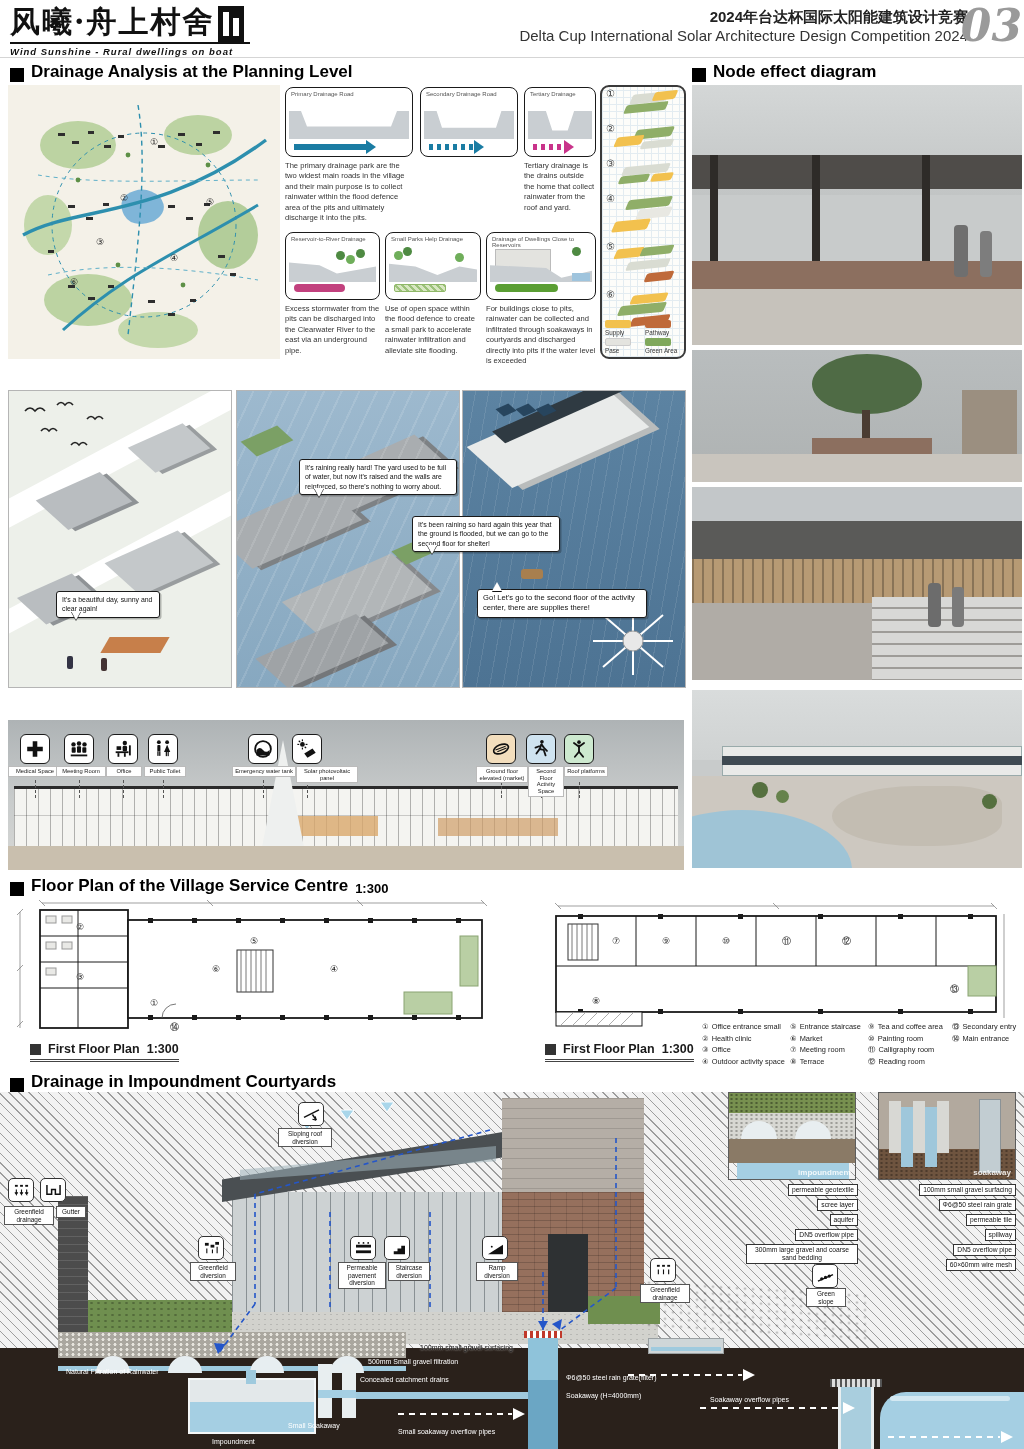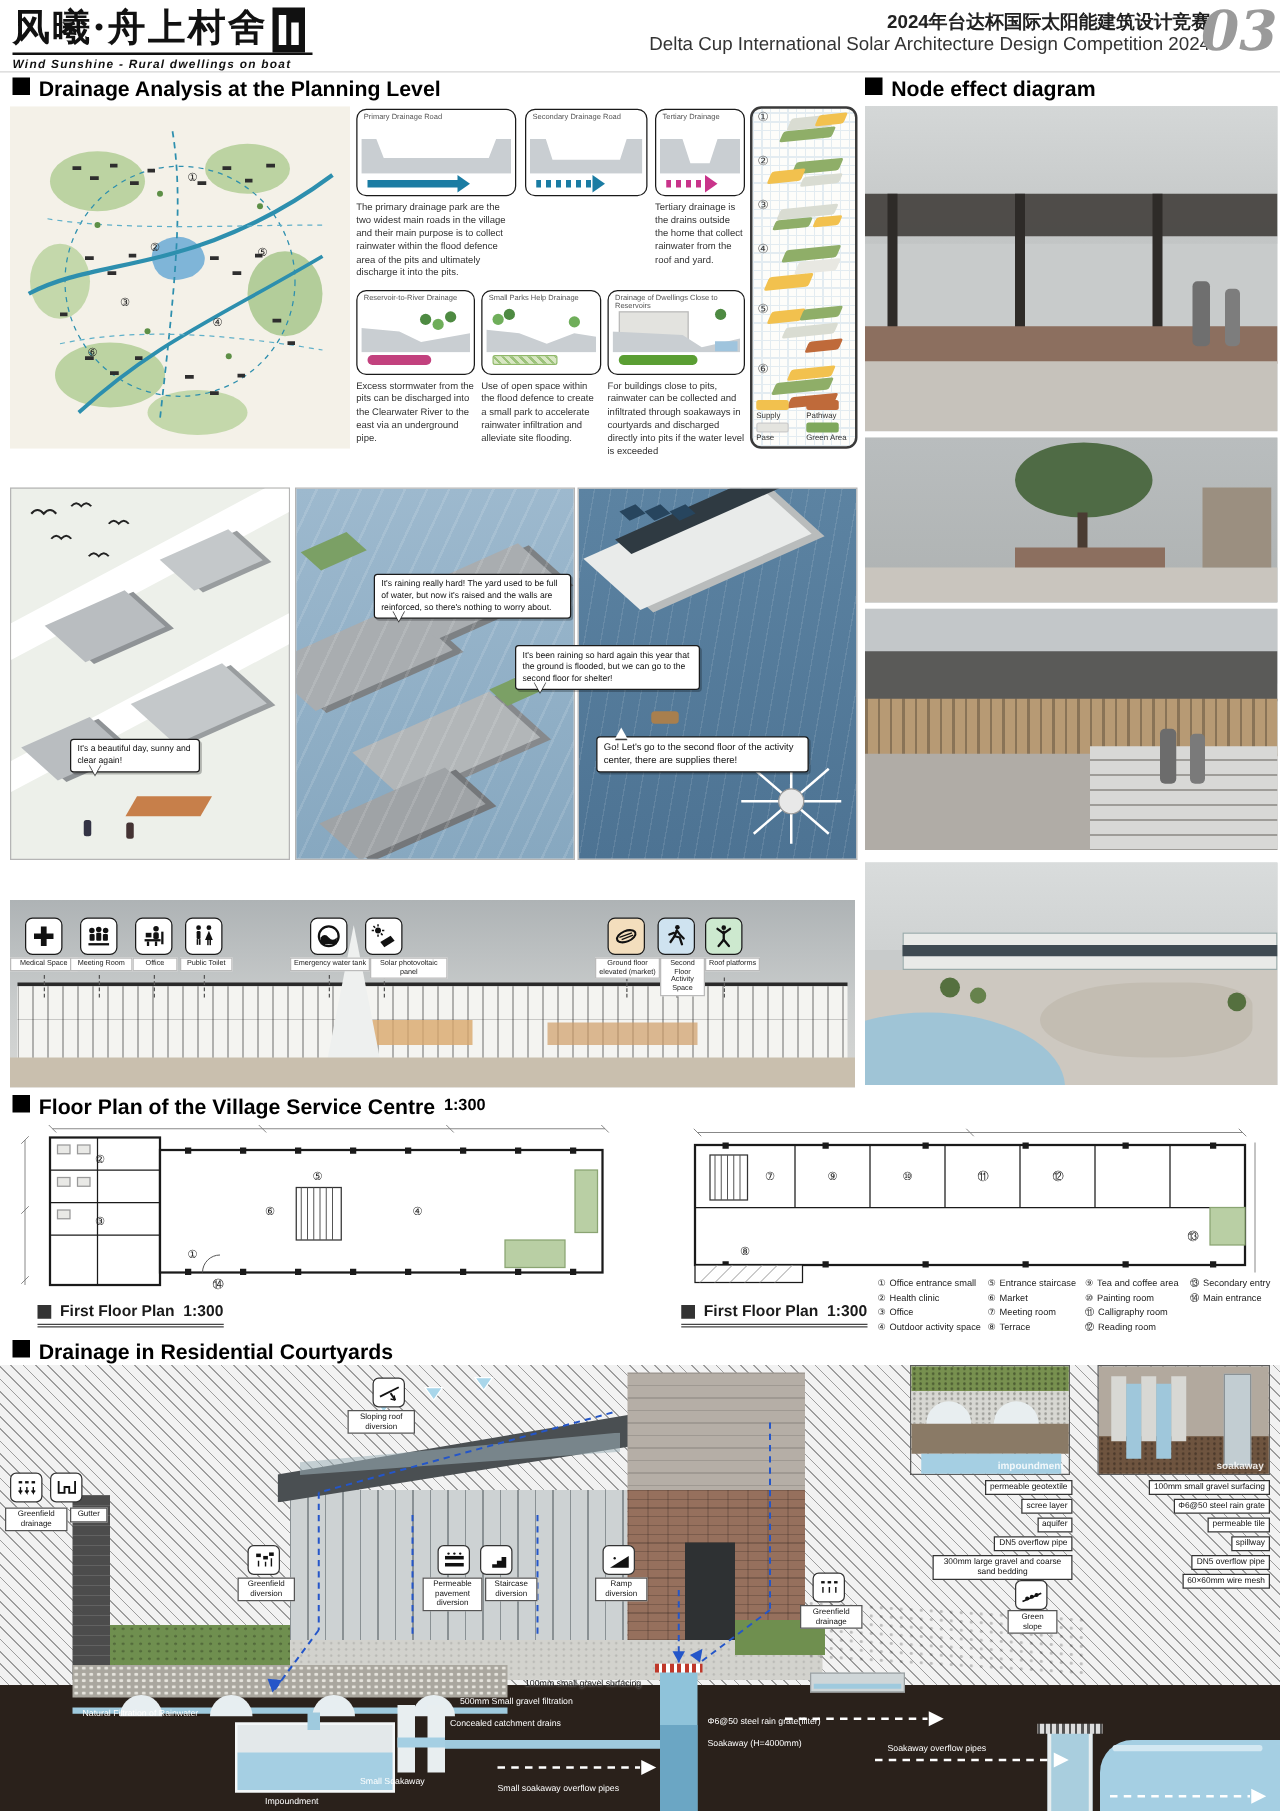--- a/index.html
+++ b/index.html
@@ -11,21 +11,21 @@
   .hdr{position:absolute;left:0;top:0;width:1024px;height:58px;background:#fff;border-bottom:1px solid #d5d5d5}
   .logo-cn{position:absolute;left:10px;top:2px;font-family:"DejaVu Serif",serif;font-weight:bold;font-size:30px;color:#111;letter-spacing:2px}
   .logo-icon{position:absolute;left:218px;top:6px;width:26px;height:36px;background:#111}
   .logo-icon i{position:absolute;background:#fff}
   .logo-en{position:absolute;left:10px;top:42px;font-size:9.5px;font-weight:bold;font-style:italic;letter-spacing:1px;color:#111;border-top:2px solid #111;padding-top:2px;width:240px}
   .comp{position:absolute;right:56px;top:8px;text-align:right}
   .comp-cn{font-size:15px;font-weight:bold;color:#222}
   .comp-en{font-size:15px;color:#333}
   .pageno{position:absolute;right:2px;top:0px;font-size:44px;font-weight:bold;font-style:italic;color:#9a9a9a;font-family:"DejaVu Serif",serif}
   
-  .sec-title{position:absolute;display:flex;align-items:flex-start;gap:7px;font-weight:bold;font-size:17px;color:#000;white-space:nowrap}
+  .sec-title{position:absolute;display:flex;align-items:flex-end;gap:7px;font-weight:bold;font-size:17px;color:#000;white-space:nowrap}
   .sec-title .sq{width:14px;height:14px;background:#000;flex:0 0 auto}
   
   .dcard{position:absolute}
   .dbox{border:1.5px solid #1a1a1a;border-radius:8px;background:#fff;position:relative;overflow:hidden;width:100%}
   .dbox .t{position:absolute;left:5px;top:3px;font-size:6px;color:#555;z-index:3}
   .ground{position:absolute;left:3px;right:3px;bottom:17px;height:28px;background:#c9ced2}
   .g1{clip-path:polygon(0 0,10% 0,15% 55%,85% 55%,90% 0,100% 0,100% 100%,0 100%)}
   .g2{clip-path:polygon(0 0,14% 0,20% 60%,80% 60%,86% 0,100% 0,100% 100%,0 100%)}
   .g3{clip-path:polygon(0 0,28% 0,38% 70%,62% 70%,72% 0,100% 0,100% 100%,0 100%)}
   .arrow{position:absolute;left:8px;bottom:6px;height:6px}
@@ -702,21 +702,21 @@
         <span>Secondary entry</span>
       </div>
     <div class="lg-item">
         <span>⑭</span>
         <span>Main entrance</span>
       </div>
   </div>
 
   <div class="sec-title" style="left:10px;top:1072px">
     <span class="sq"></span>
-    <span>Drainage in Residential Courtyards</span>
+    <span>Drainage in Impoundment Courtyards</span>
   </div>
 
   <div class="cy-bg"></div>
 
   <div class="abs" style="left:232px;top:1192px;width:270px;height:120px;background:#cdd2d3;
        background-image:repeating-linear-gradient(90deg,rgba(70,80,85,.5) 0 1px,transparent 1px 14px);z-index:3"></div>
   <div class="abs" style="left:222px;top:1122px;width:292px;height:80px;background:#4a4f52;
        clip-path:polygon(0 72%,100% 10%,100% 42%,0 100%);z-index:3"></div>
   <div class="abs" style="left:240px;top:1146px;width:256px;height:34px;background:#9fb2ba;opacity:.55;
        clip-path:polygon(0 70%,100% 0,100% 45%,0 100%);z-index:3"></div>

